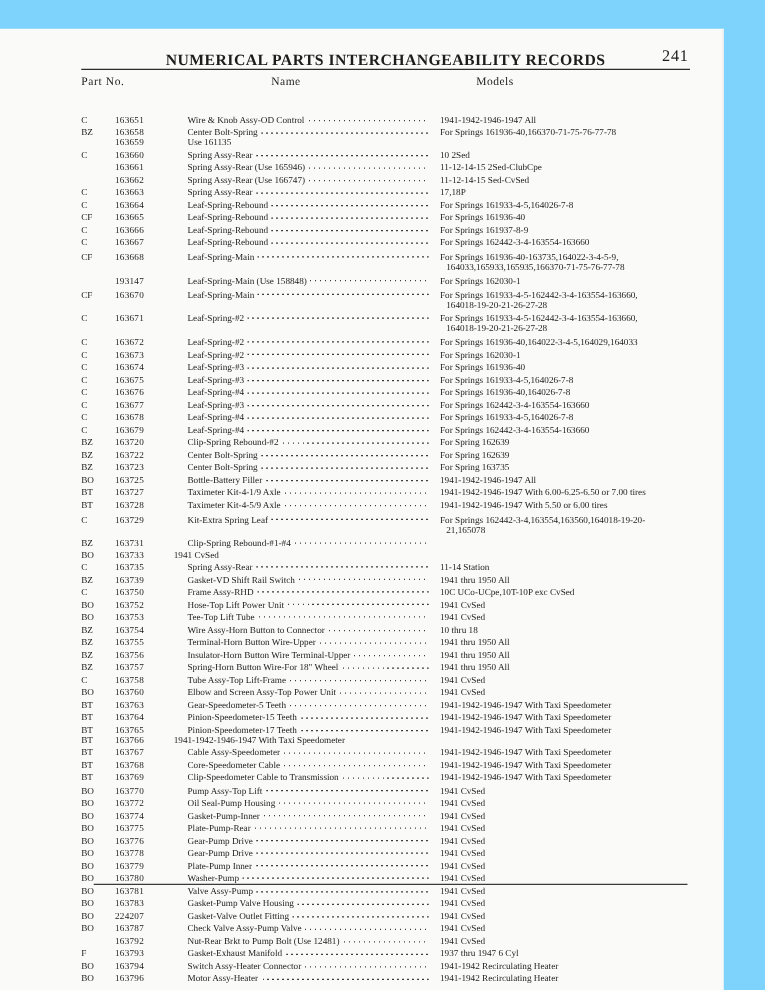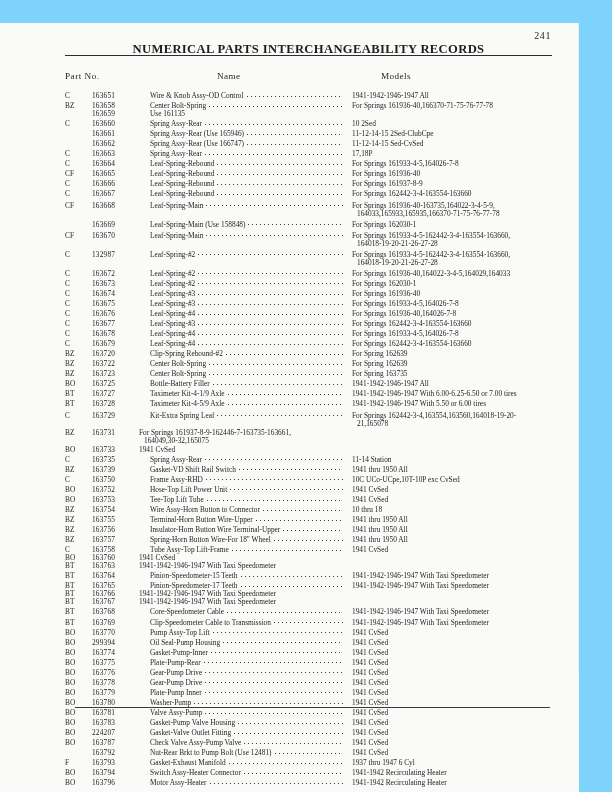--- a/index.html
+++ b/index.html
@@ -18,24 +18,24 @@
     position:absolute; top:23px; bottom:120px; right:33px; width:1px;
     background:#ededec; pointer-events:none;
   }
 
   .header { position:absolute; left:65px; top:39px; width:487px; }
   .title-row { position:relative; text-align:center; height:15px; }
   .title-row h1 {
     display:inline-block; margin:0; font-size:12.6px; font-weight:bold;
     letter-spacing:0.35px; white-space:nowrap;
   }
-  .pagenum { position:absolute; right:1px; bottom:13px; font-size:10px; letter-spacing:0.6px; }
+  .pagenum { position:absolute; right:1px; bottom:1px; font-size:13px; letter-spacing:0.6px; }
   .title-rule { border-top:1.7px solid #2c2c2c; margin-top:1px; }
   .col-heads { position:relative; height:13px; margin-top:3px; font-size:9.2px; }
-  .ch { position:absolute; top:12px; white-space:nowrap; }
+  .ch { position:absolute; top:1px; white-space:nowrap; }
   .ch-part   { left:0; letter-spacing:0.5px; }
   .ch-name   { left:152px; letter-spacing:0.4px; }
   .ch-models { left:316px; letter-spacing:0.4px; }
 
   .rows {
     position:absolute; left:65px; top:90px; width:487px;
     font-size:7.35px; line-height:8.05px;
   }
   .row { display:flex; align-items:baseline; }
   .row.wrapped { margin:1px 0; }
@@ -229,21 +229,21 @@
       <span class="leader"></span>
     </span>
     <span class="c-models">
       <span class="m1">For Springs 161936-40-163735,164022-3-4-5-9,</span>
       <span class="m2">164033,165933,165935,166370-71-75-76-77-78</span>
     </span>
   </div>
 
   <div class="row">
     <span class="c-prefix"></span>
-    <span class="c-part">163669</span>
+    <span class="c-part">193147</span>
     <span class="c-name">
       <span class="nm">Leaf-Spring-Main (Use 158848)</span>
       <span class="leader"></span>
     </span>
     <span class="c-models">
       <span class="m1">For Springs 162030-1</span>
 
     </span>
   </div>
 
@@ -255,21 +255,21 @@
       <span class="leader"></span>
     </span>
     <span class="c-models">
       <span class="m1">For Springs 161933-4-5-162442-3-4-163554-163660,</span>
       <span class="m2">164018-19-20-21-26-27-28</span>
     </span>
   </div>
 
   <div class="row wrapped">
     <span class="c-prefix">C</span>
-    <span class="c-part">132987</span>
+    <span class="c-part">163671</span>
     <span class="c-name">
       <span class="nm">Leaf-Spring-#2</span>
       <span class="leader"></span>
     </span>
     <span class="c-models">
       <span class="m1">For Springs 161933-4-5-162442-3-4-163554-163660,</span>
       <span class="m2">164018-19-20-21-26-27-28</span>
     </span>
   </div>
 
@@ -464,23 +464,23 @@
     </span>
     <span class="c-models">
       <span class="m1">For Springs 162442-3-4,163554,163560,164018-19-20-</span>
       <span class="m2">21,165078</span>
     </span>
   </div>
 
   <div class="row wrapped">
     <span class="c-prefix">BZ</span>
     <span class="c-part">163731</span>
-    <span class="c-models">
-      <span class="m1">For Springs 161937-8-9-162446-7-163735-163661,</span>
-      <span class="m2">164049,30-32,165075</span>
+    <span class="c-name">
+      <span class="nm">Clip-Spring Rebound-#1-#4</span>
+      <span class="leader"></span>
     </span>
   </div>
 
   <div class="row">
     <span class="c-prefix">BO</span>
     <span class="c-part">163733</span>
     <span class="c-models">
       <span class="m1">1941 CvSed</span>
 
     </span>
@@ -612,29 +612,37 @@
     </span>
     <span class="c-models">
       <span class="m1">1941 CvSed</span>
 
     </span>
   </div>
 
   <div class="row">
     <span class="c-prefix">BO</span>
     <span class="c-part">163760</span>
+    <span class="c-name">
+      <span class="nm">Elbow and Screen Assy-Top Power Unit</span>
+      <span class="leader"></span>
+    </span>
     <span class="c-models">
       <span class="m1">1941 CvSed</span>
 
     </span>
   </div>
 
   <div class="row">
     <span class="c-prefix">BT</span>
     <span class="c-part">163763</span>
+    <span class="c-name">
+      <span class="nm">Gear-Speedometer-5 Teeth</span>
+      <span class="leader"></span>
+    </span>
     <span class="c-models">
       <span class="m1">1941-1942-1946-1947 With Taxi Speedometer</span>
 
     </span>
   </div>
 
   <div class="row">
     <span class="c-prefix">BT</span>
     <span class="c-part">163764</span>
     <span class="c-name">
@@ -665,20 +673,24 @@
     <span class="c-part">163766</span>
     <span class="c-models">
       <span class="m1">1941-1942-1946-1947 With Taxi Speedometer</span>
 
     </span>
   </div>
 
   <div class="row">
     <span class="c-prefix">BT</span>
     <span class="c-part">163767</span>
+    <span class="c-name">
+      <span class="nm">Cable Assy-Speedometer</span>
+      <span class="leader"></span>
+    </span>
     <span class="c-models">
       <span class="m1">1941-1942-1946-1947 With Taxi Speedometer</span>
 
     </span>
   </div>
 
   <div class="row">
     <span class="c-prefix">BT</span>
     <span class="c-part">163768</span>
     <span class="c-name">
@@ -712,21 +724,21 @@
       <span class="leader"></span>
     </span>
     <span class="c-models">
       <span class="m1">1941 CvSed</span>
 
     </span>
   </div>
 
   <div class="row">
     <span class="c-prefix">BO</span>
-    <span class="c-part">299394</span>
+    <span class="c-part">163772</span>
     <span class="c-name">
       <span class="nm">Oil Seal-Pump Housing</span>
       <span class="leader"></span>
     </span>
     <span class="c-models">
       <span class="m1">1941 CvSed</span>
 
     </span>
   </div>
 

